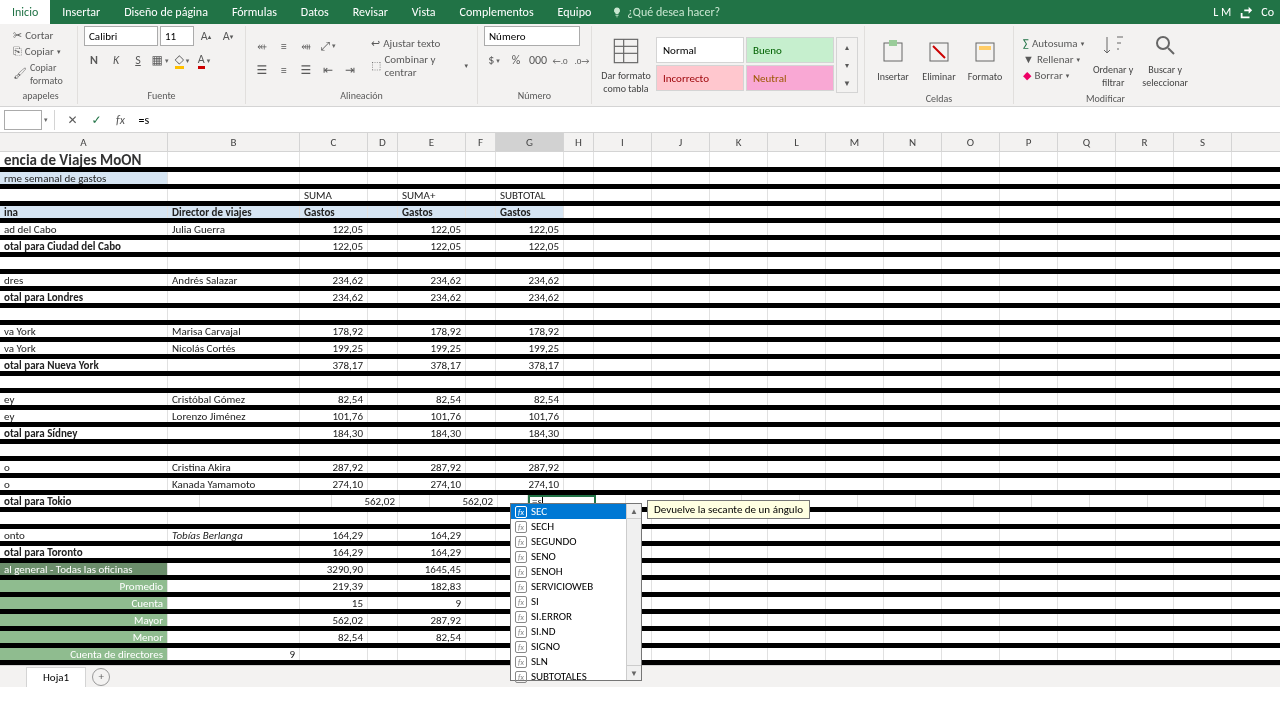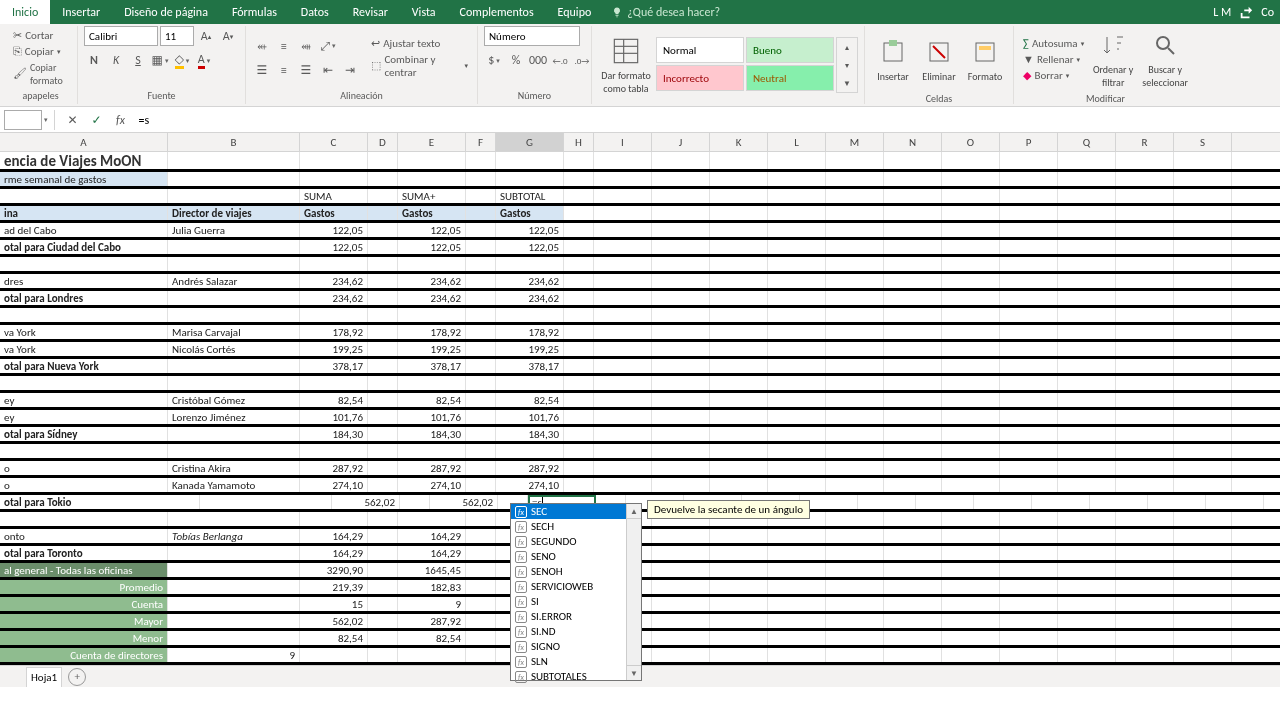--- a/index.html
+++ b/index.html
@@ -22,32 +22,32 @@
 .ctrl{width:20px;height:20px;display:flex;align-items:center;justify-content:center;cursor:pointer;color:#595959;font-size:12px;border:1px solid transparent}
 .dd::after{content:'▾';font-size:7px;margin-left:2px;color:#666}
 .big-btn{display:flex;flex-direction:column;align-items:center;justify-content:center;width:56px;height:66px;cursor:pointer;font-size:10px;text-align:center;color:#444;padding:2px}
 .big-btn .ico{width:32px;height:32px;display:flex;align-items:center;justify-content:center;margin-bottom:2px}
 .number-sel{width:96px;height:20px;font-size:11px;padding:1px 4px;border:1px solid #ababab;background:#fff}
 .styles-col{display:flex;flex-direction:column;gap:2px}
 .style-box{width:88px;height:26px;border:1px solid #d4d4d4;display:flex;align-items:center;padding:0 6px;font-size:11px;background:#fff}
 .sb-normal{background:#fff}
 .sb-bueno{background:#c6efce;color:#006100}
 .sb-inc{background:#ffc7ce;color:#9c0006}
-.sb-neutral{background:#86efac;color:#9c5700}
+.sb-neutral{background:#f9a8d4;color:#9c5700}
 .fml-bar{height:26px;border-bottom:1px solid #d4d4d4;display:flex;align-items:center;background:#fff}
 .name-box{width:38px;height:20px;font-size:11px;padding:1px 4px;border:1px solid #ababab;margin-left:4px}
 .fx-btn{width:24px;height:24px;display:flex;align-items:center;justify-content:center;color:#595959;cursor:pointer}
 .fx-btn.en{color:#217346}
 .fml-input{flex:1;height:20px;font-size:12px;padding:1px 6px;border:none;outline:none}
 .grid-wrap{position:relative;height:554px;overflow:hidden;background:#fff}
 .col-hdrs{display:flex;height:19px;border-bottom:1px solid #d4d4d4;background:#f3f2f1}
 .ch{border-right:1px solid #d4d4d4;display:flex;align-items:center;justify-content:center;font-size:11px;color:#444;background:#f3f2f1}
 .ch.sel{background:#d2d2d2}
 .grid-rows{position:relative}
-.gr{display:flex;height:17px;border-bottom:3px solid #000000}
+.gr{display:flex;height:17px;border-bottom:5px solid #000000}
 .gr.tall{height:20px}
 .gc{border-right:1px solid #e1e1e1;padding:0 4px;font-size:11px;color:#222;display:flex;align-items:center;white-space:nowrap;overflow:hidden}
 .gc.r{justify-content:flex-end}
 .gc.b{font-weight:600}
 .gc.title{font-size:15px;font-weight:600;color:#333}
 .gc.hd{background:#d6e5f3}
 .gc.grn{background:#8fbc8f;color:#fff;justify-content:flex-end}
 .gc.dgrn{background:#6b8e6b;color:#fff}
 .editing{border:2px solid #217346;padding:0 2px;background:#fff}
 .cursor-blink{width:1px;height:12px;background:#000;animation:bl 1s infinite}
@@ -55,21 +55,21 @@
 .auto-list{position:absolute;left:510px;top:370px;width:132px;background:#fff;border:1px solid #767676;font-size:11px;z-index:10;max-height:178px}
 .auto-item{display:flex;align-items:center;padding:1px 4px;gap:4px;cursor:pointer}
 .auto-item.sel{background:#0078d4;color:#fff}
 .auto-item .fi{width:12px;height:12px;border:1px solid #888;border-radius:2px;display:flex;align-items:center;justify-content:center;font-size:8px;color:#888;font-style:italic}
 .auto-item.sel .fi{border-color:#fff;color:#fff}
 .auto-scroll{position:absolute;right:0;top:0;bottom:0;width:15px;background:#f0f0f0;border-left:1px solid #ccc}
 .auto-scroll .arr{height:15px;display:flex;align-items:center;justify-content:center;font-size:8px;color:#666;border-bottom:1px solid #ccc}
 .auto-scroll .arr.bot{position:absolute;bottom:0;width:100%;border-top:1px solid #ccc;border-bottom:none}
 .tooltip{position:absolute;left:647px;top:367px;background:#ffffe1;border:1px solid #767676;padding:2px 6px;font-size:11px;z-index:11;white-space:nowrap}
 .sheet-tabs{position:absolute;bottom:0;height:22px;left:0;right:0;border-top:1px solid #d4d4d4;background:#f3f2f1;display:flex;align-items:center;padding-left:26px;font-size:11px}
-.stab{padding:3px 4px;background:#fff;border:1px solid #d4d4d4;border-bottom:none}
+.stab{padding:3px 16px;background:#fff;border:1px solid #d4d4d4;border-bottom:none}
 .stab-add{width:18px;height:18px;margin-left:6px;border:1px solid #999;border-radius:50%;display:flex;align-items:center;justify-content:center;color:#666;cursor:pointer}
 </style>
 </head>
 <body>
 
 <div class="ribbon-tabs">
   <div class="ribbon-tab active">Inicio</div>
   <div class="ribbon-tab">Insertar</div>
   <div class="ribbon-tab">Diseño de página</div>
   <div class="ribbon-tab">Fórmulas</div>

